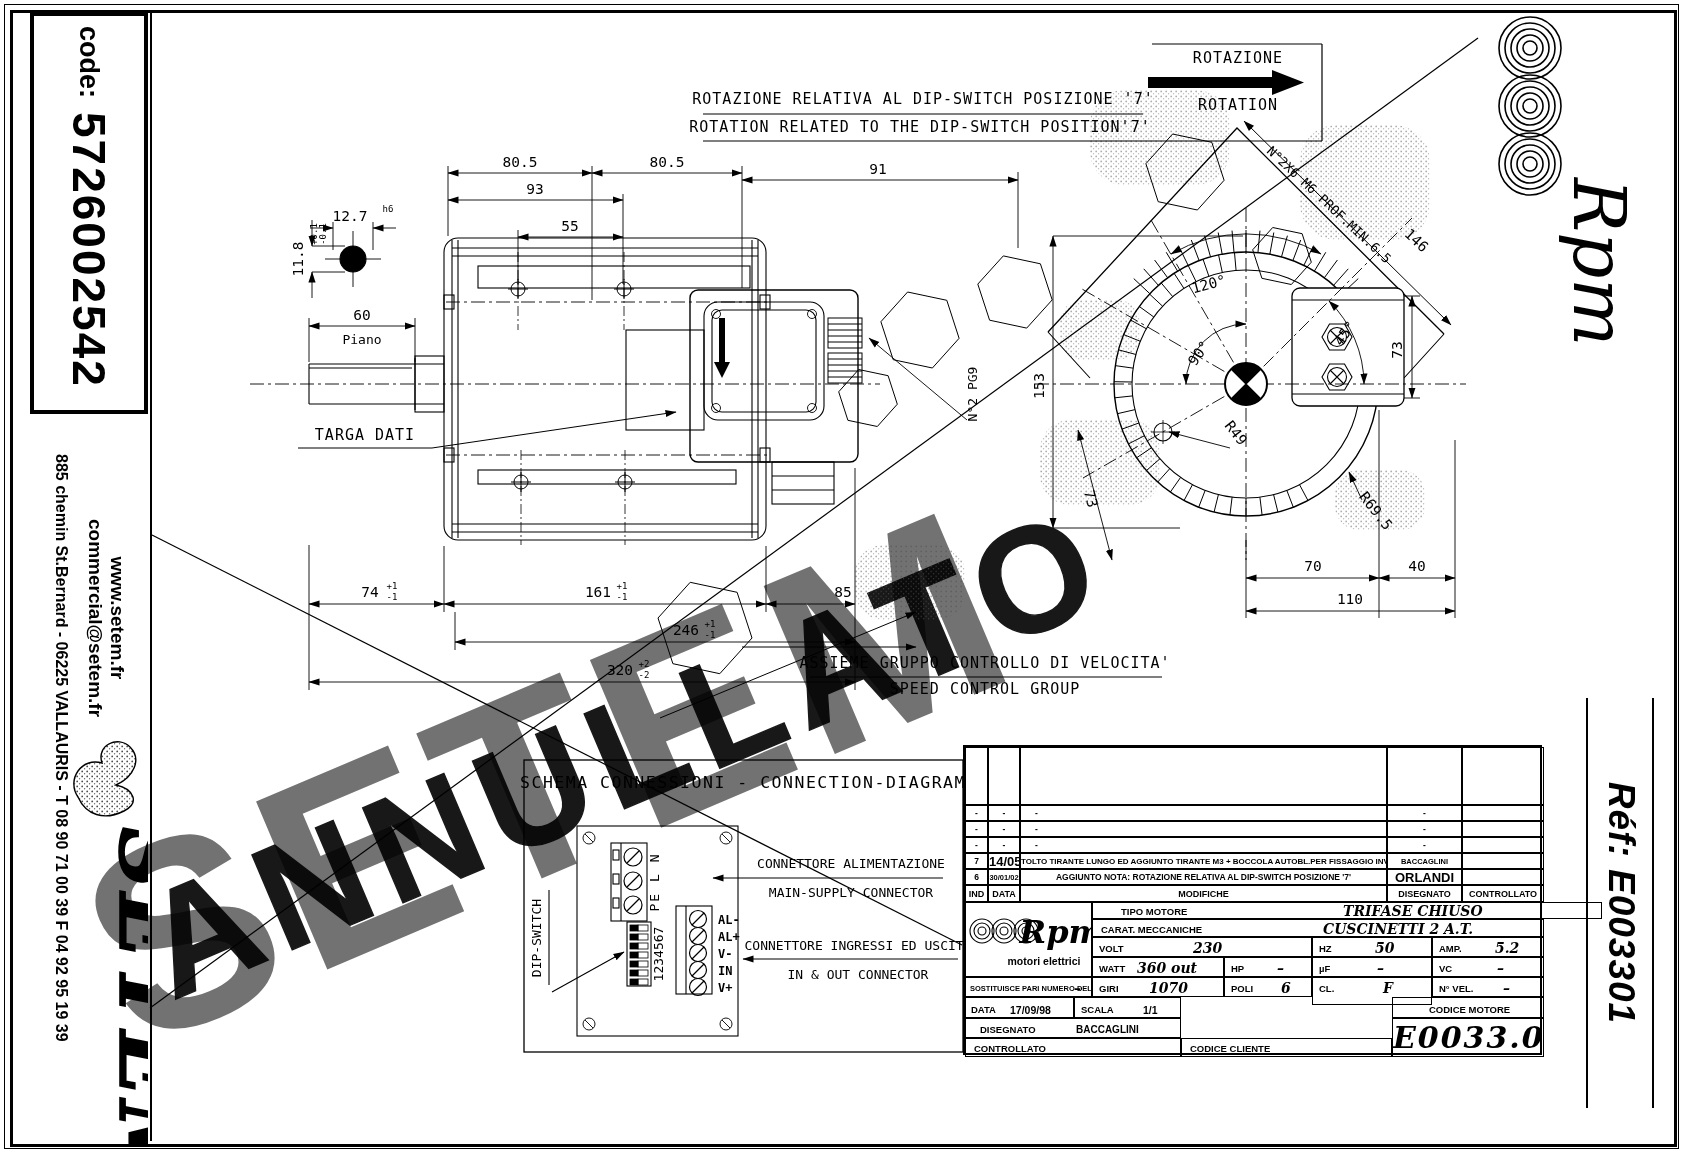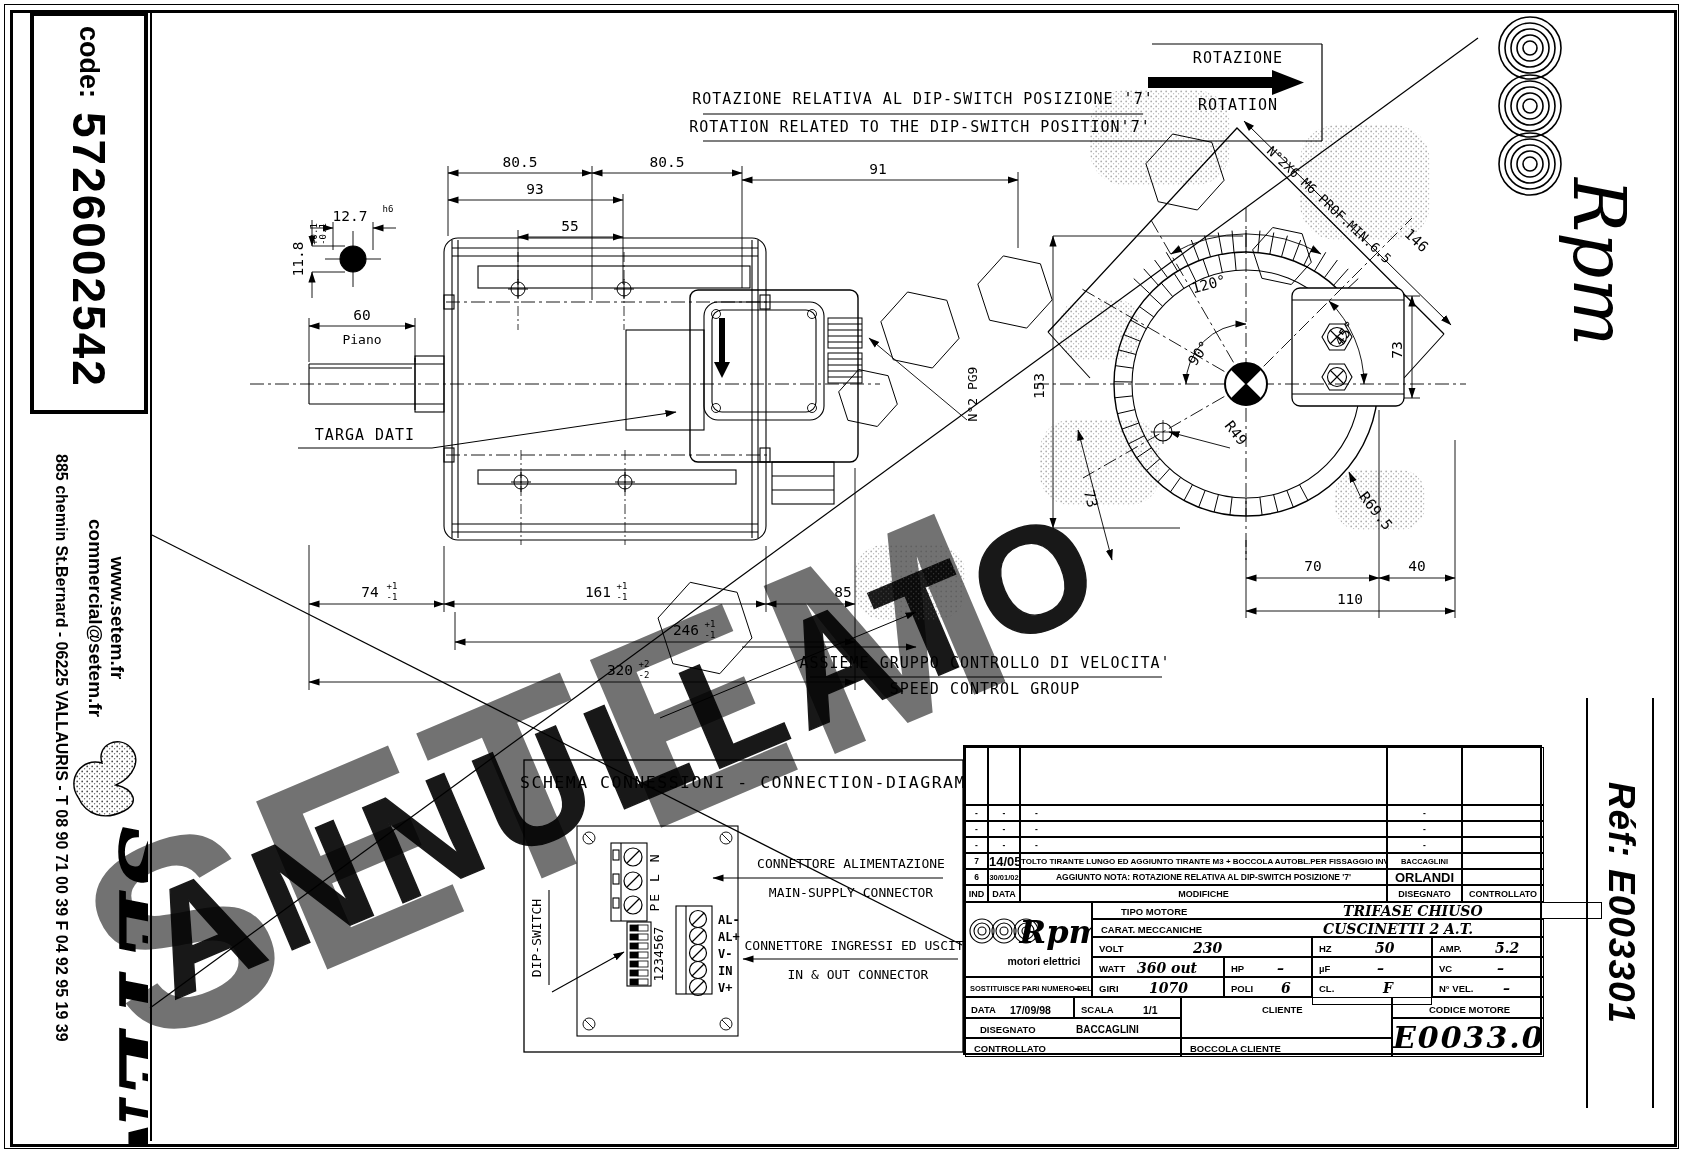--- a/index.html
+++ b/index.html
@@ -617,25 +617,22 @@
       <span class="tl" style="position:absolute;left:6px;top:6px">SCALA</span>
       <span class="tl" style="position:absolute;left:68px;top:6px;font-size:10.5px">1/1</span>
     </div>
     <div class="tc" style="left:0;top:271px;width:216px;height:20px">
       <span class="tl" style="position:absolute;left:14px;top:5px">DISEGNATO</span>
       <span class="tl" style="position:absolute;left:110px;top:5px;font-size:10px">BACCAGLINI</span>
     </div>
     <div class="tc" style="left:0;top:291px;width:216px;height:19px">
       <span class="tl" style="position:absolute;left:8px;top:4px">CONTROLLATO</span>
     </div>
-    <div class="tc" style="left:216px;top:250px;width:211px;height:41px">
-      <span class="tl" style="position:absolute;left:80px;top:6px">CLIENTE</span>
-    </div>
     <div class="tc" style="left:216px;top:291px;width:211px;height:19px">
-      <span class="tl" style="position:absolute;left:8px;top:4px">BOCCOLA CLIENTE</span>
+      <span class="tl" style="position:absolute;left:8px;top:4px">CODICE CLIENTE</span>
     </div>
     <div class="tc" style="left:427px;top:250px;width:152px;height:21px">
       <span class="tl" style="position:absolute;left:36px;top:6px">CODICE MOTORE</span>
     </div>
     <div class="tc bigcode" style="left:427px;top:271px;width:152px;height:39px">E0033.01</div>
   </div>
 
 </div>
 
 </body></html>

